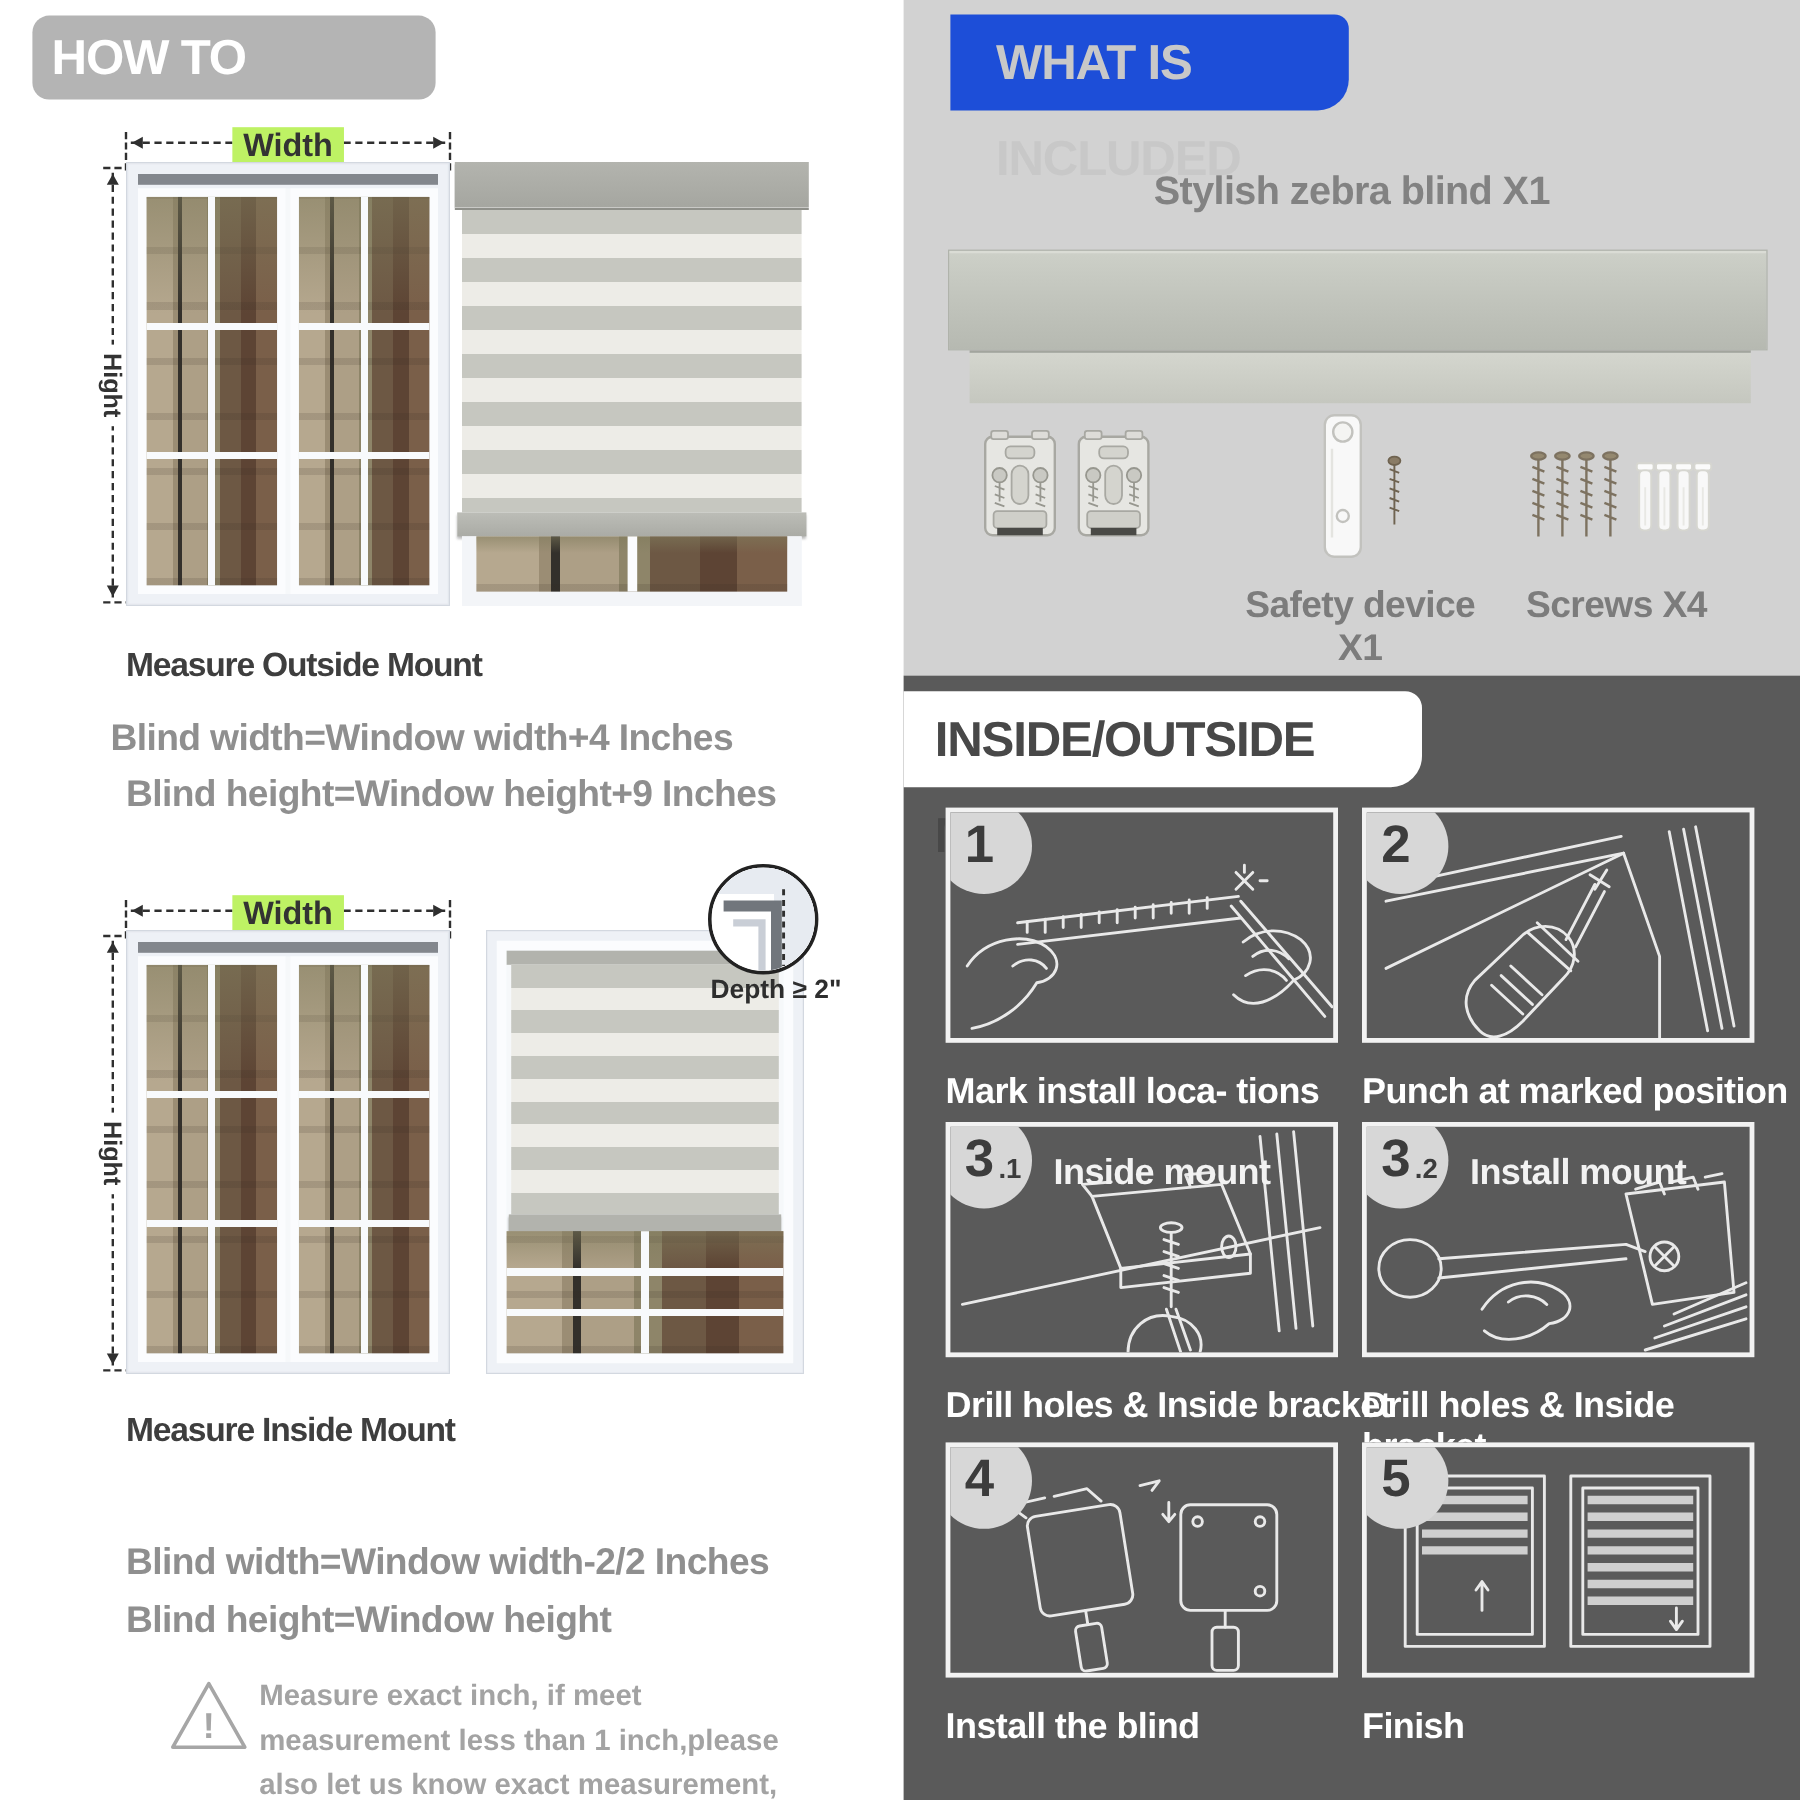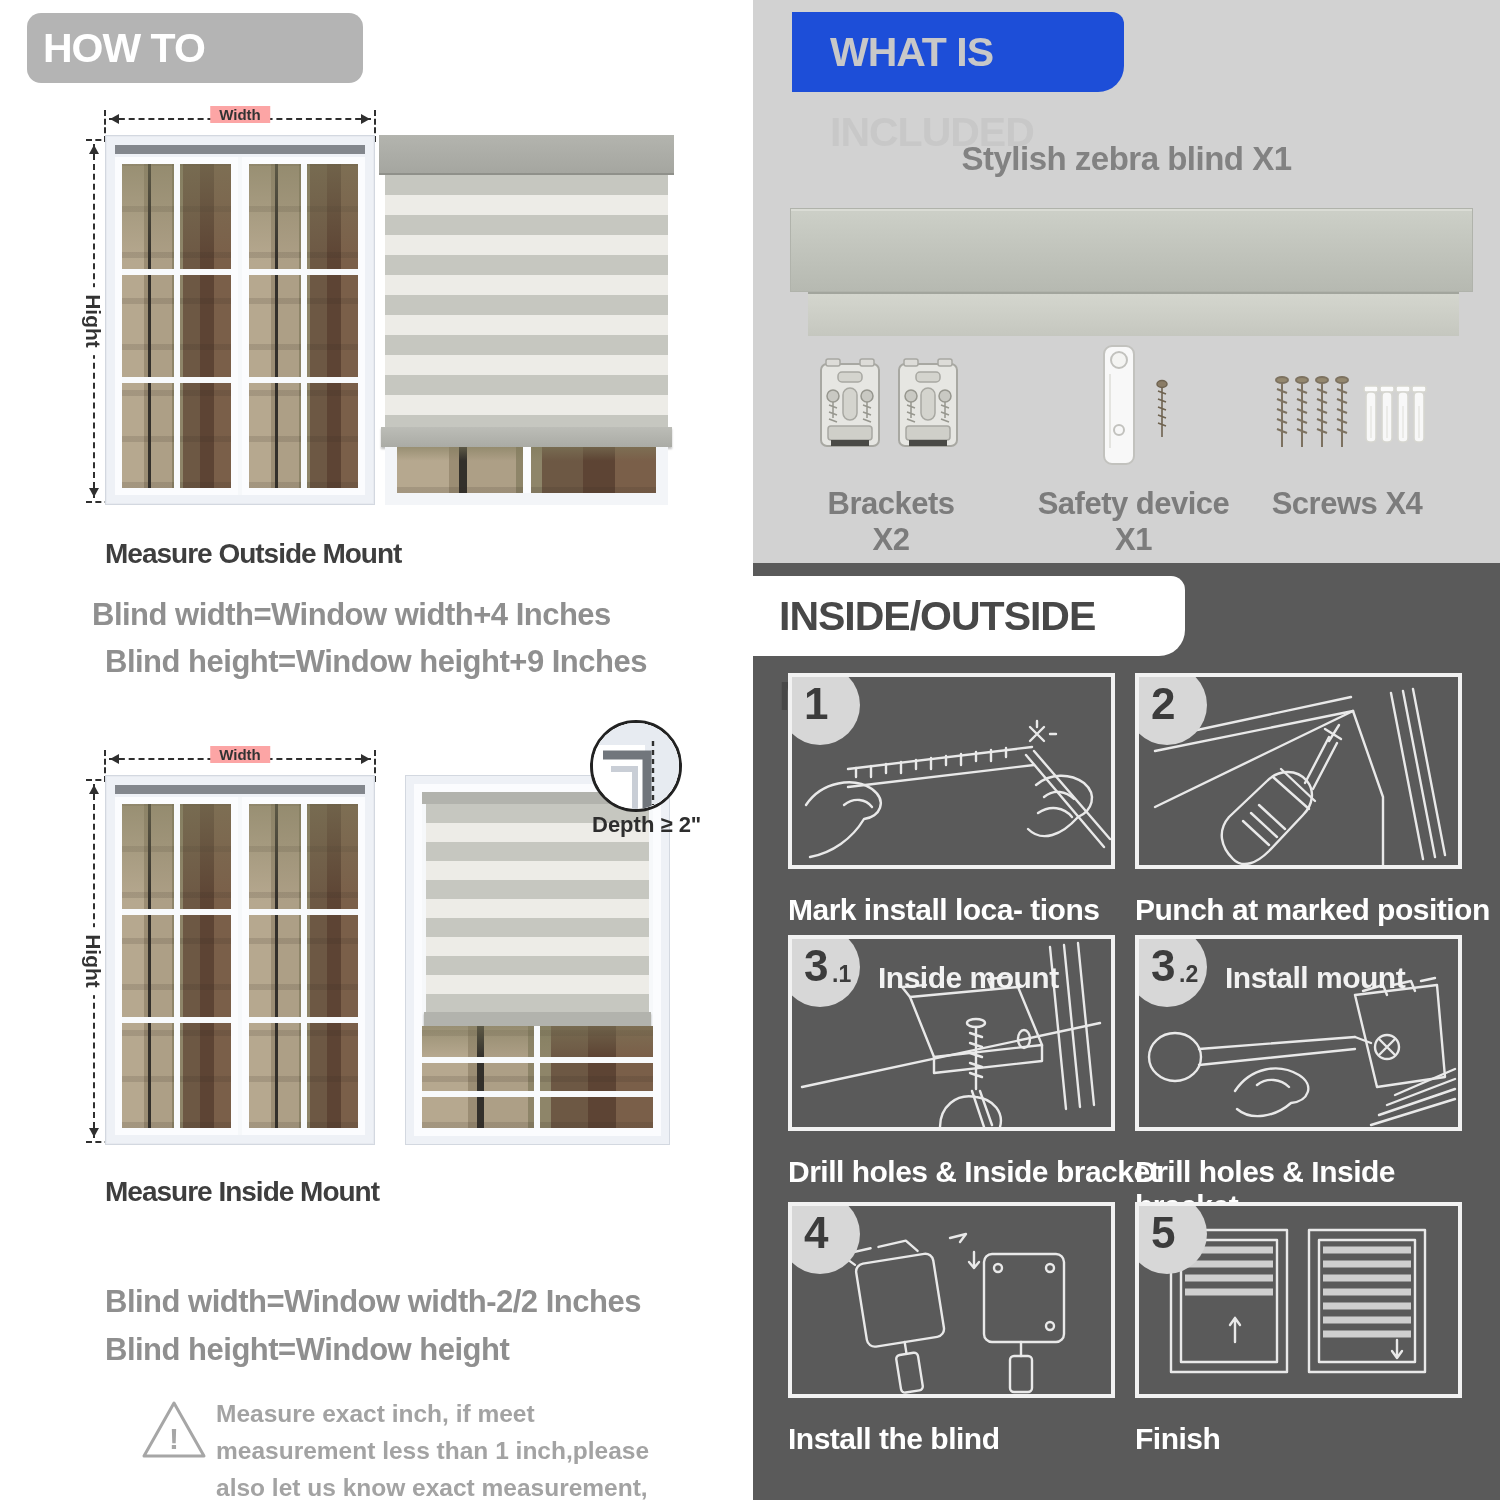--- a/index.html
+++ b/index.html
@@ -48,22 +48,22 @@
      background:repeating-linear-gradient(180deg,#c6c7c0 0 19px,#edece7 19px 38px);}
   .win2b .rail{position:absolute;left:2px;right:2px;top:calc(62% + 12px);height:14px;background:#b2b3ad;box-shadow:0 2px 2px rgba(0,0,0,.3);}
   .win2b .below{position:absolute;left:0;right:0;bottom:0;top:calc(62% + 26px);}
 
   
   .wmeasure{height:30px;}
   .wmeasure .line{position:absolute;left:4px;right:4px;top:14px;border-top:2px dashed #2f2f2f;}
   .wmeasure .line::before,.wmeasure .line::after{content:"";position:absolute;top:-6px;border:5px solid transparent;}
   .wmeasure .line::before{left:-4px;border-right:9px solid #2f2f2f;}
   .wmeasure .line::after{right:-4px;border-left:9px solid #2f2f2f;}
-  .wmeasure .lbl{position:absolute;left:50%;top:2px;transform:translateX(-50%);background:#fca5a5;
-     padding:0 9px;font-size:15px;font-weight:700;color:#333333;}
+  .wmeasure .lbl{position:absolute;left:50%;top:2px;transform:translateX(-50%);background:#bef264;
+     padding:0 9px;font-size:27px;font-weight:700;color:#333333;}
   .wmeasure .tick{position:absolute;top:6px;height:32px;border-left:2px dashed #2f2f2f;}
   .hmeasure{width:34px;}
   .hmeasure .vline{position:absolute;top:4px;bottom:4px;left:15px;border-left:2px dashed #2f2f2f;}
   .hmeasure .vline::before,.hmeasure .vline::after{content:"";position:absolute;left:-6px;border:5px solid transparent;}
   .hmeasure .vline::before{top:-4px;border-bottom:9px solid #2f2f2f;}
   .hmeasure .vline::after{bottom:-4px;border-top:9px solid #2f2f2f;}
   .hmeasure .lbl{position:absolute;left:3px;top:50%;transform:translateY(-50%);background:#ffffff;
      padding:7px 0;font-size:21px;font-weight:700;color:#333333;writing-mode:vertical-rl;text-orientation:mixed;}
   .hmeasure .tick{position:absolute;left:8px;width:34px;border-top:2px dashed #2f2f2f;}
 
@@ -278,21 +278,20 @@
       <line x1="115" y1="34" x2="115" y2="66" stroke="#e8e8e4"></line>
       <rect x="124" y="14" width="14" height="6" rx="2" fill="rgba(255,255,255,0.9)"></rect>
       <rect x="126" y="20" width="10" height="50" rx="4" fill="rgba(255,255,255,0.85)"></rect>
       <line x1="131" y1="34" x2="131" y2="66" stroke="#e8e8e4"></line>
       <rect x="140" y="14" width="14" height="6" rx="2" fill="rgba(255,255,255,0.9)"></rect>
       <rect x="142" y="20" width="10" height="50" rx="4" fill="rgba(255,255,255,0.85)"></rect>
       <line x1="147" y1="34" x2="147" y2="66" stroke="#e8e8e4"></line>
     </g>
   </svg>
 
-  <div class="abs part-label" style="left:806px;width:170px;">Brackets X2</div>
   <div class="abs part-label" style="left:1026px;width:215px;">Safety device X1</div>
   <div class="abs part-label" style="left:1262px;width:170px;">Screws X4</div>
 
   <div class="abs dark-sec"></div>
   <div class="abs mount-box">INSIDE/OUTSIDE MOUNT</div>
 
   <div class="panel" style="left:788px;top:673px;">
     <svg viewBox="0 0 319 188">
       <g class="lineart">
         <path d="M56,92 L240,70"></path>

